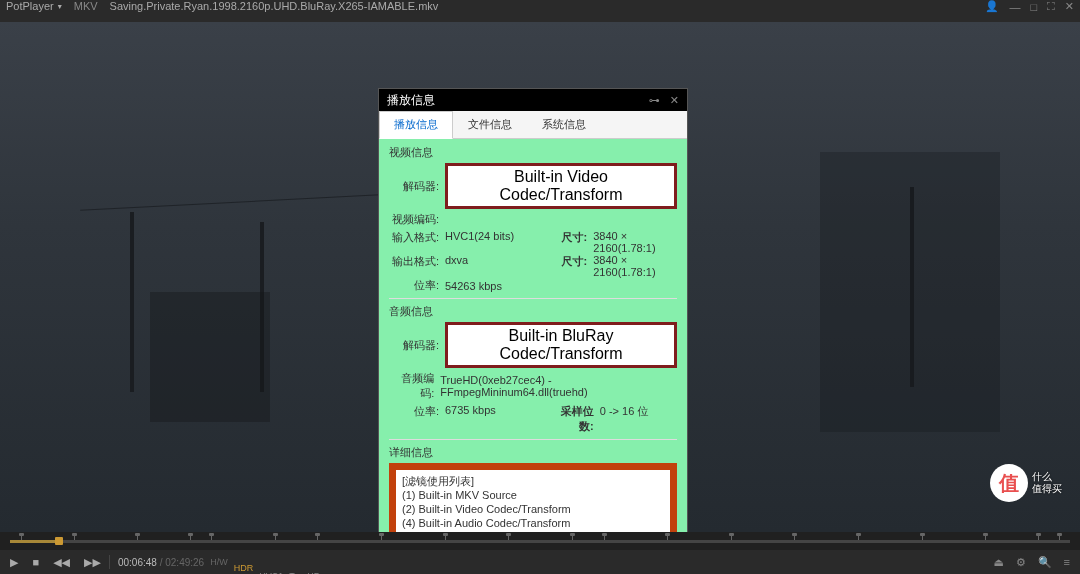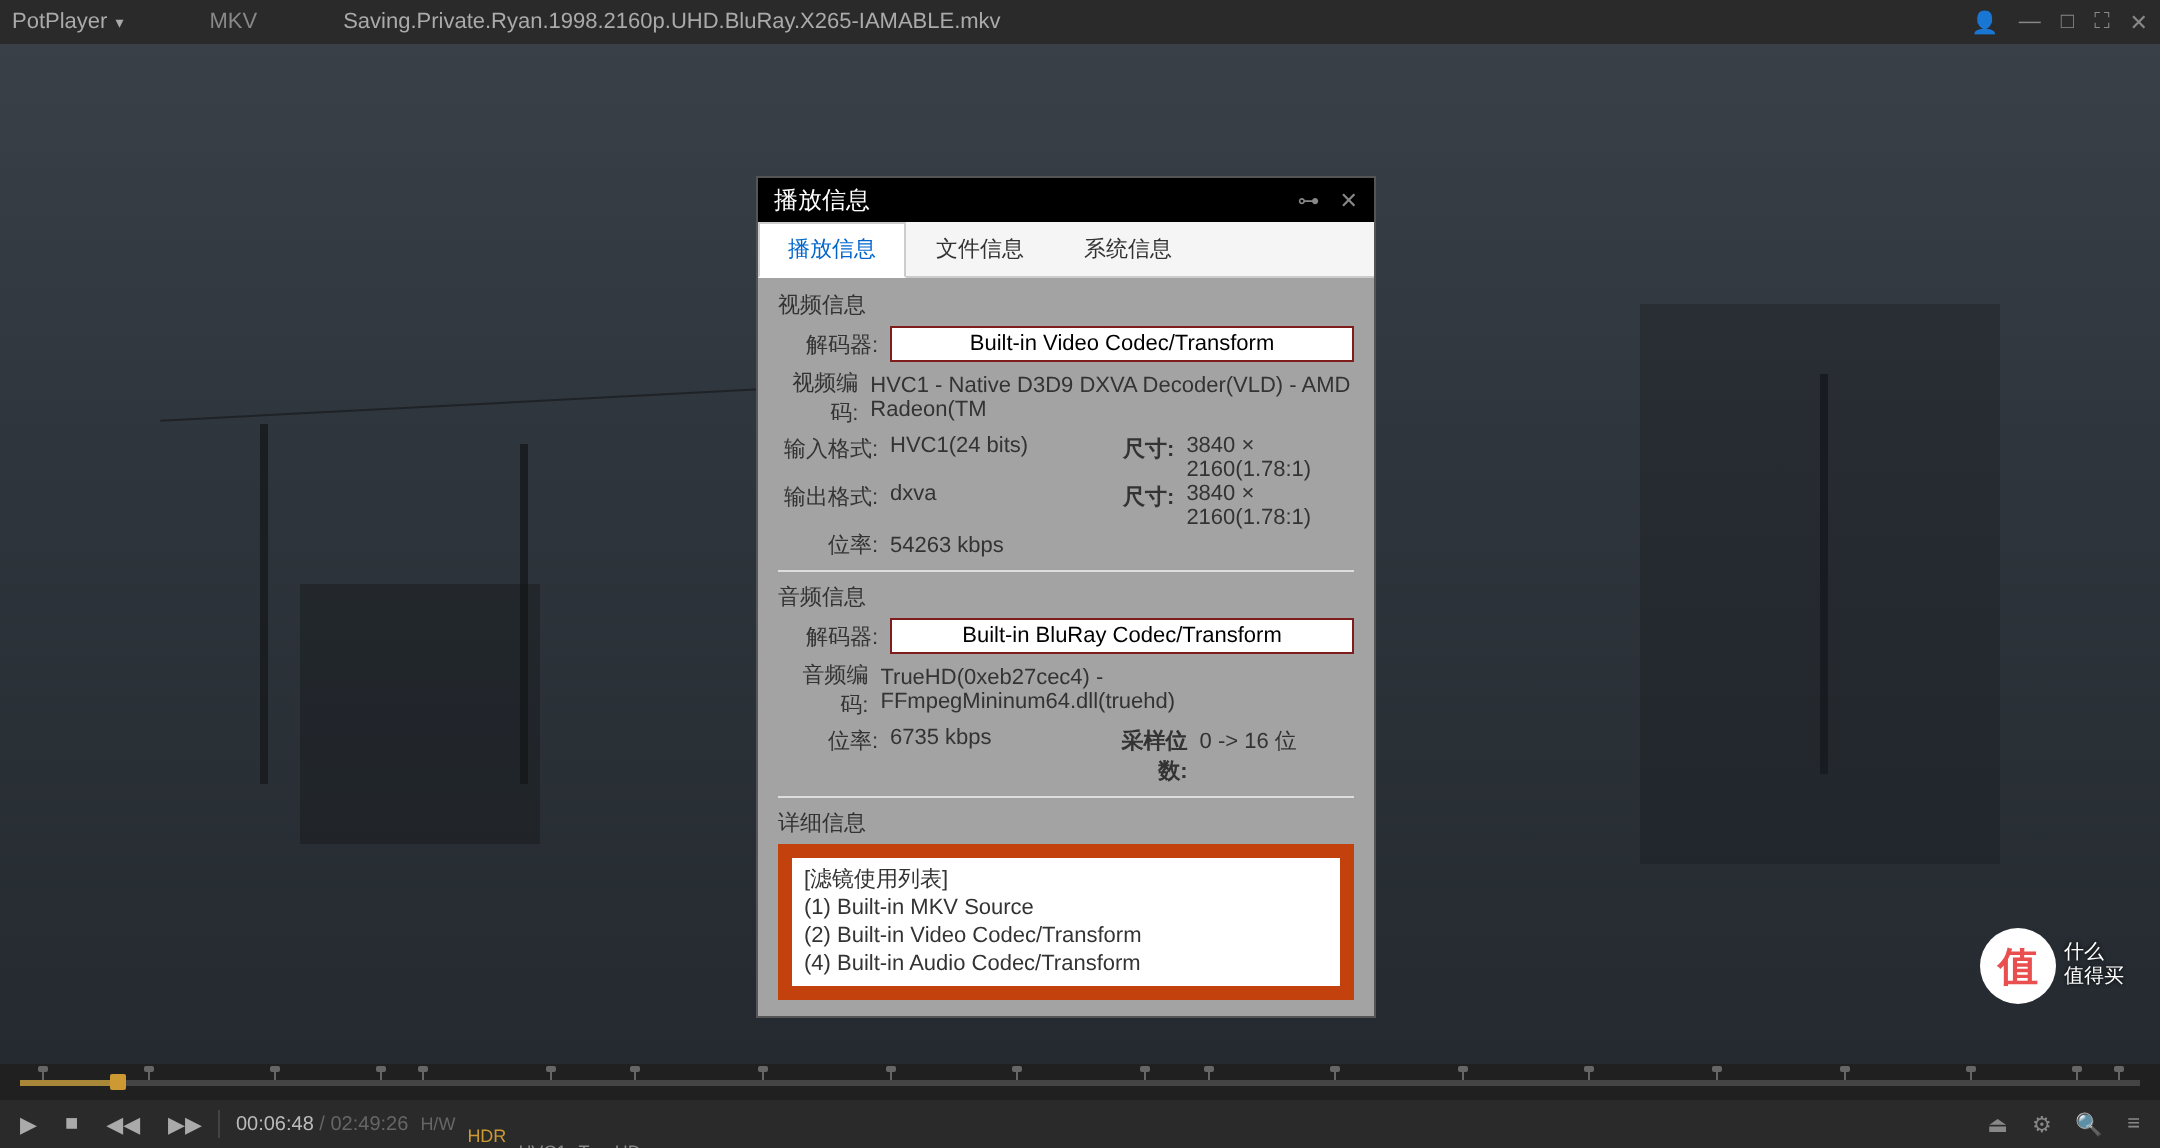--- a/index.html
+++ b/index.html
@@ -1,19 +1,19 @@
 <!DOCTYPE html>
 <html><head>
   <meta charset="utf-8">
   <style>
     * { margin: 0; padding: 0; box-sizing: border-box; font-family: "Microsoft YaHei", sans-serif; }
     body { width: 1080px; height: 574px; background: #000; overflow: hidden; position: relative; }
 
     
-    .title-bar { height: 22px; background: #2a2a2a; display: flex; align-items: center; padding: 0 6px; color: #ccc; font-size: 11px; gap: 31px; }
+    .title-bar { height: 22px; background: #2a2a2a; display: flex; align-items: flex-start; padding: 0 6px; color: #ccc; font-size: 11px; }
     .title-app { color: #aaa; display: flex; align-items: center; }
     .title-dropdown { margin-left: 4px; font-size: 8px; }
     .title-format { margin: 0 12px; color: #888; }
     .title-file { color: #aaa; flex: 1; }
     .title-controls { display: flex; align-items: center; gap: 10px; color: #888; }
     .title-controls span { cursor: pointer; font-size: 11px; }
 
     
     .video-area { height: 510px; background: linear-gradient(to bottom, #3a4048 0%, #2f353c 40%, #242a30 100%); position: relative; overflow: hidden; }
     .video-scene { position: absolute; inset: 0; }
@@ -25,26 +25,26 @@
     .info-dialog { position: absolute; left: 378px; top: 66px; width: 310px; background: #fff; border: 1px solid #555; font-size: 11px; }
     .dialog-title { background: #000; color: #fff; height: 22px; display: flex; align-items: center; padding: 0 8px; }
     .dialog-title-text { flex: 1; font-size: 12px; }
     .dialog-title-controls { display: flex; gap: 10px; color: #888; font-size: 11px; }
     .dialog-title-controls span { cursor: pointer; }
 
     .tabs { display: flex; border-bottom: 1px solid #ccc; background: #f5f5f5; }
     .tab { padding: 5px 14px; font-size: 11px; border: 1px solid transparent; cursor: pointer; color: #333; }
     .tab.active { background: #fff; border: 1px solid #ccc; border-bottom: 1px solid #fff; color: #0066cc; margin-bottom: -1px; }
 
-    .dialog-body { padding: 6px 10px 8px; background: #a3a3a3; }
+    .dialog-body { padding: 6px 10px 8px; background: #86efac; }
     .section-label { color: #333; font-size: 11px; margin-bottom: 3px; }
     .info-row { display: flex; align-items: center; margin-bottom: 3px; }
     .info-label { width: 50px; text-align: right; margin-right: 6px; color: #333; font-size: 11px; }
     .info-value { font-size: 11px; color: #333; }
-    .info-box { border: 1px solid #7f1d1d; background: #fff; padding: 2px 8px; flex: 1; font-size: 11px; text-align: center; }
+    .info-box { border: 3px solid #7f1d1d; background: #fff; padding: 2px 8px; flex: 1; font-size: 16px; text-align: center; }
     .two-col { display: flex; }
     .col-l { flex: 1.3; display: flex; }
     .col-r { flex: 1; display: flex; }
     .col-r .info-label { width: 42px; font-weight: bold; }
     hr.sep { border: none; border-top: 1px solid #ddd; margin: 5px 0; }
 
     .detail-box { border: 7px solid #c2410c; background: #fff; padding: 4px 6px; height: 78px; overflow: hidden; font-size: 11px; line-height: 14px; }
     .detail-box div { color: #333; }
 
     
@@ -120,21 +120,20 @@
     </div>
 
     <div class="dialog-body">
       <div class="section-label">视频信息</div>
       <div class="info-row">
           <span class="info-label">解码器:</span>
           <span class="info-box">Built-in Video Codec/Transform</span>
         </div>
       <div class="info-row">
           <span class="info-label">视频编码:</span>
-          <span class="info-value">HVC1 - Native D3D9 DXVA Decoder(VLD) - AMD Radeon(TM</span>
         </div>
       <div class="two-col">
         <div class="col-l">
             <span class="info-label">输入格式:</span>
             <span class="info-value">HVC1(24 bits)</span>
           </div>
         <div class="col-r">
             <span class="info-label">尺寸:</span>
             <span class="info-value">3840 × 2160(1.78:1)</span>
           </div>

